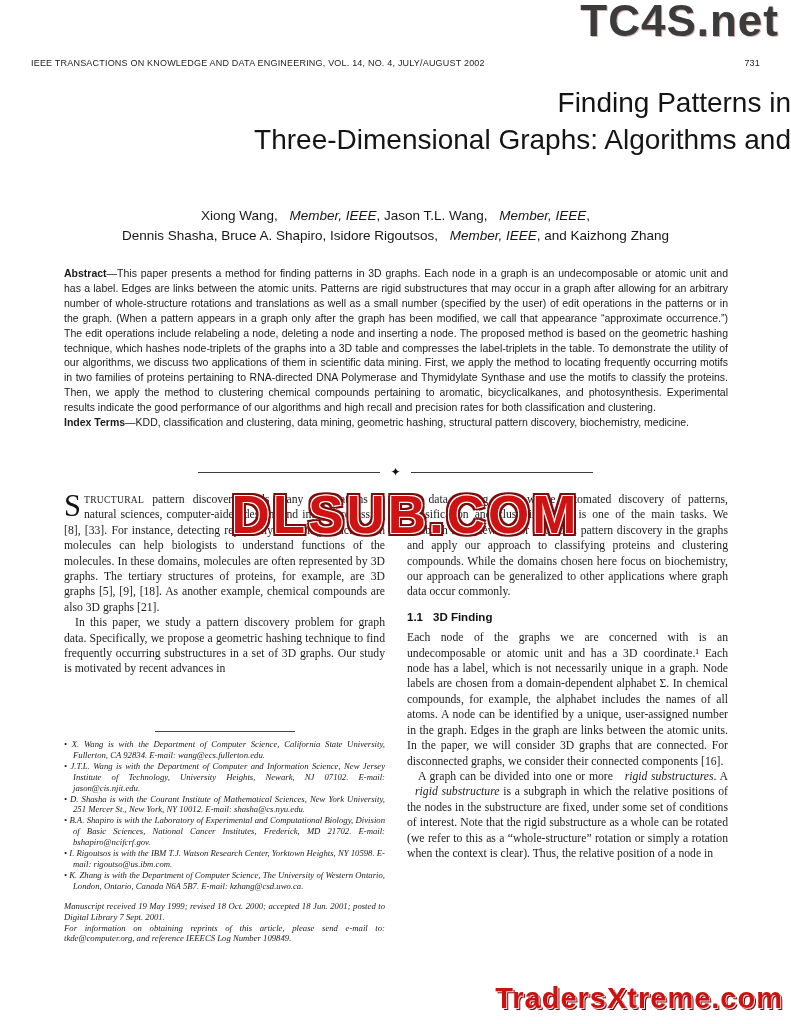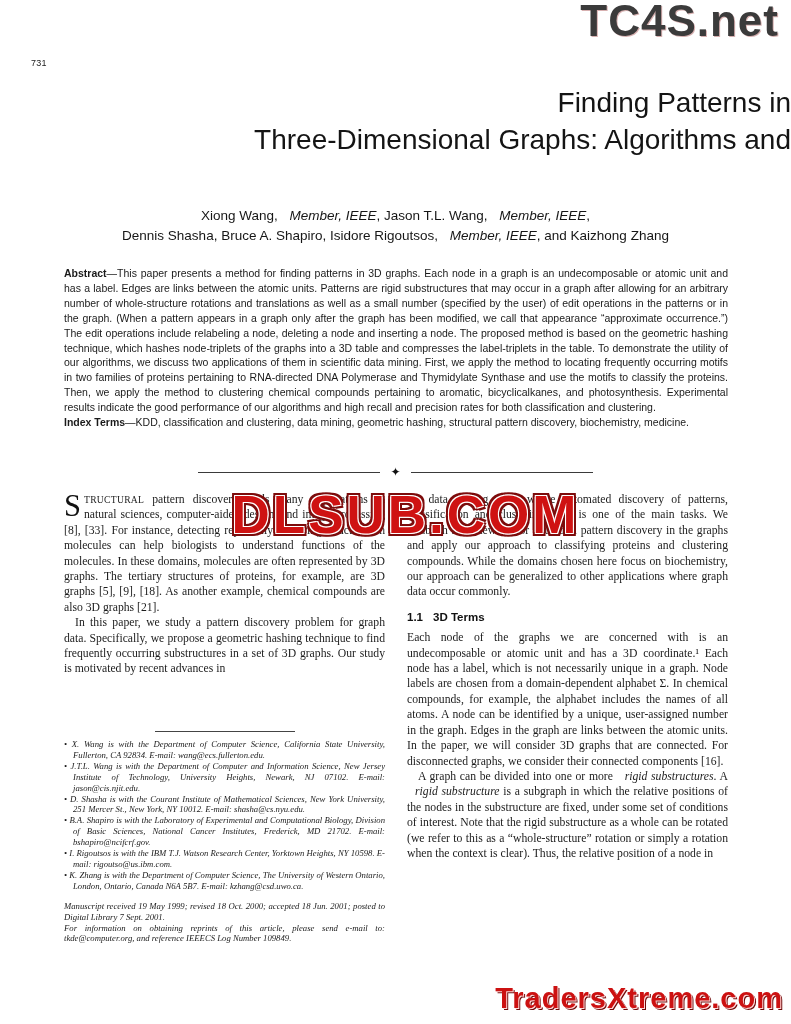--- a/index.html
+++ b/index.html
@@ -122,20 +122,21 @@
 </head>
 <body>
 
 <div class="page">
 
   <div class="wm-top">TC4S.net</div>
   <div class="wm-mid">DLSUB.COM</div>
   <div class="wm-bottom">TradersXtreme.com</div>
 
   <div class="journal-line">
+    <span>IEEE TRANSACTIONS ON KNOWLEDGE AND DATA ENGINEERING,   VOL. 14,   NO. 4,   JULY/AUGUST 2002</span>
     <span>731</span>
   </div>
 
   <div class="paper-title">
     <div>Finding Patterns in</div>
     <div>Three-Dimensional Graphs: Algorithms and</div>
   </div>
 
   <div class="authors">
     <div><span>Xiong Wang, </span><span class="it">Member, IEEE</span><span>, Jason T.L. Wang, </span><span class="it">Member, IEEE</span><span>,</span></div>
@@ -167,20 +168,20 @@
       <li>B.A. Shapiro is with the Laboratory of Experimental and Computational Biology, Division of Basic Sciences, National Cancer Institutes, Frederick, MD 21702. E-mail: bshapiro@ncifcrf.gov.</li>
       <li>I. Rigoutsos is with the IBM T.J. Watson Research Center, Yorktown Heights, NY 10598. E-mail: rigoutso@us.ibm.com.</li>
       <li>K. Zhang is with the Department of Computer Science, The University of Western Ontario, London, Ontario, Canada N6A 5B7. E-mail: kzhang@csd.uwo.ca.</li>
     </ul>
     <p class="body-p fn-note">Manuscript received 19 May 1999; revised 18 Oct. 2000; accepted 18 Jun. 2001; posted to Digital Library 7 Sept. 2001.</p>
     <p class="body-p fn-note2">For information on obtaining reprints of this article, please send e-mail to: tkde@computer.org, and reference IEEECS Log Number 109849.</p>
   </div>
 
   <div class="col col-right">
     <p class="body-p">the data mining field, where automated discovery of patterns, classification and clustering rules is one of the main tasks. We establish a framework for structural pattern discovery in the graphs and apply our approach to classifying proteins and clustering compounds. While the domains chosen here focus on biochemistry, our approach can be generalized to other applications where graph data occur commonly.</p>
-    <h2 class="sec-h2"><span class="num">1.1</span><span>3D Terms</span></h2>
+    <h2 class="sec-h2"><span class="num">1.1</span><span>3D Finding</span></h2>
     <p class="body-p">Each node of the graphs we are concerned with is an undecomposable or atomic unit and has a 3D coordinate.¹ Each node has a label, which is not necessarily unique in a graph. Node labels are chosen from a domain-dependent alphabet Σ. In chemical compounds, for example, the alphabet includes the names of all atoms. A node can be identified by a unique, user-assigned number in the graph. Edges in the graph are links between the atomic units. In the paper, we will consider 3D graphs that are connected. For disconnected graphs, we consider their connected components [16].</p>
     <p class="body-p indent"><span>A graph can be divided into one or more </span><span class="it">rigid substructures</span><span>. A </span><span class="it">rigid substructure</span><span> is a subgraph in which the relative positions of the nodes in the substructure are fixed, under some set of conditions of interest. Note that the rigid substructure as a whole can be rotated (we refer to this as a “whole-structure” rotation or simply a rotation when the context is clear). Thus, the relative position of a node in</span></p>
   </div>
 
 
 
 </div>
 
 </body></html>

